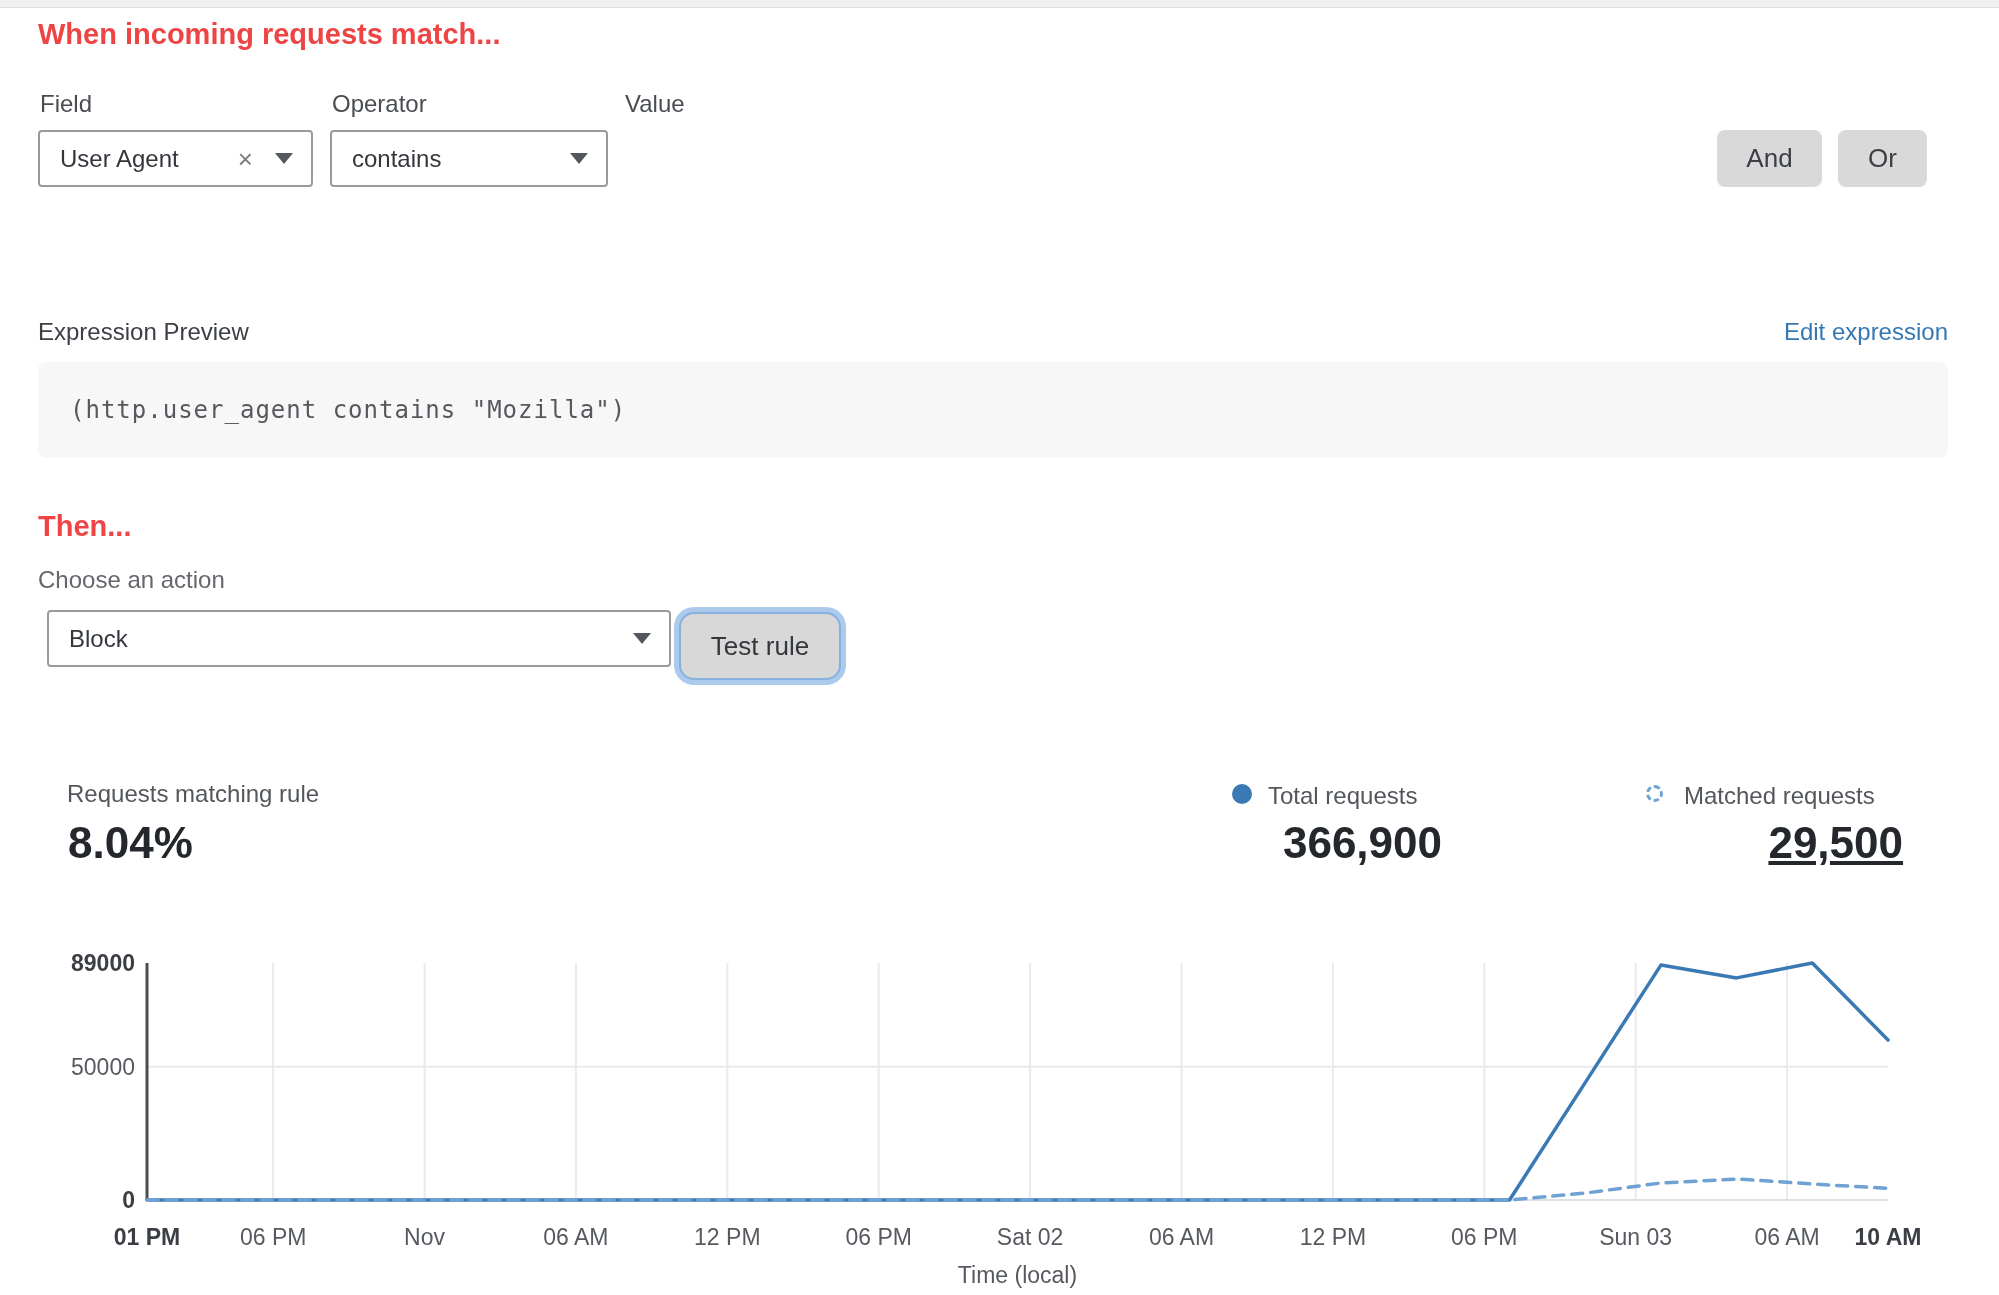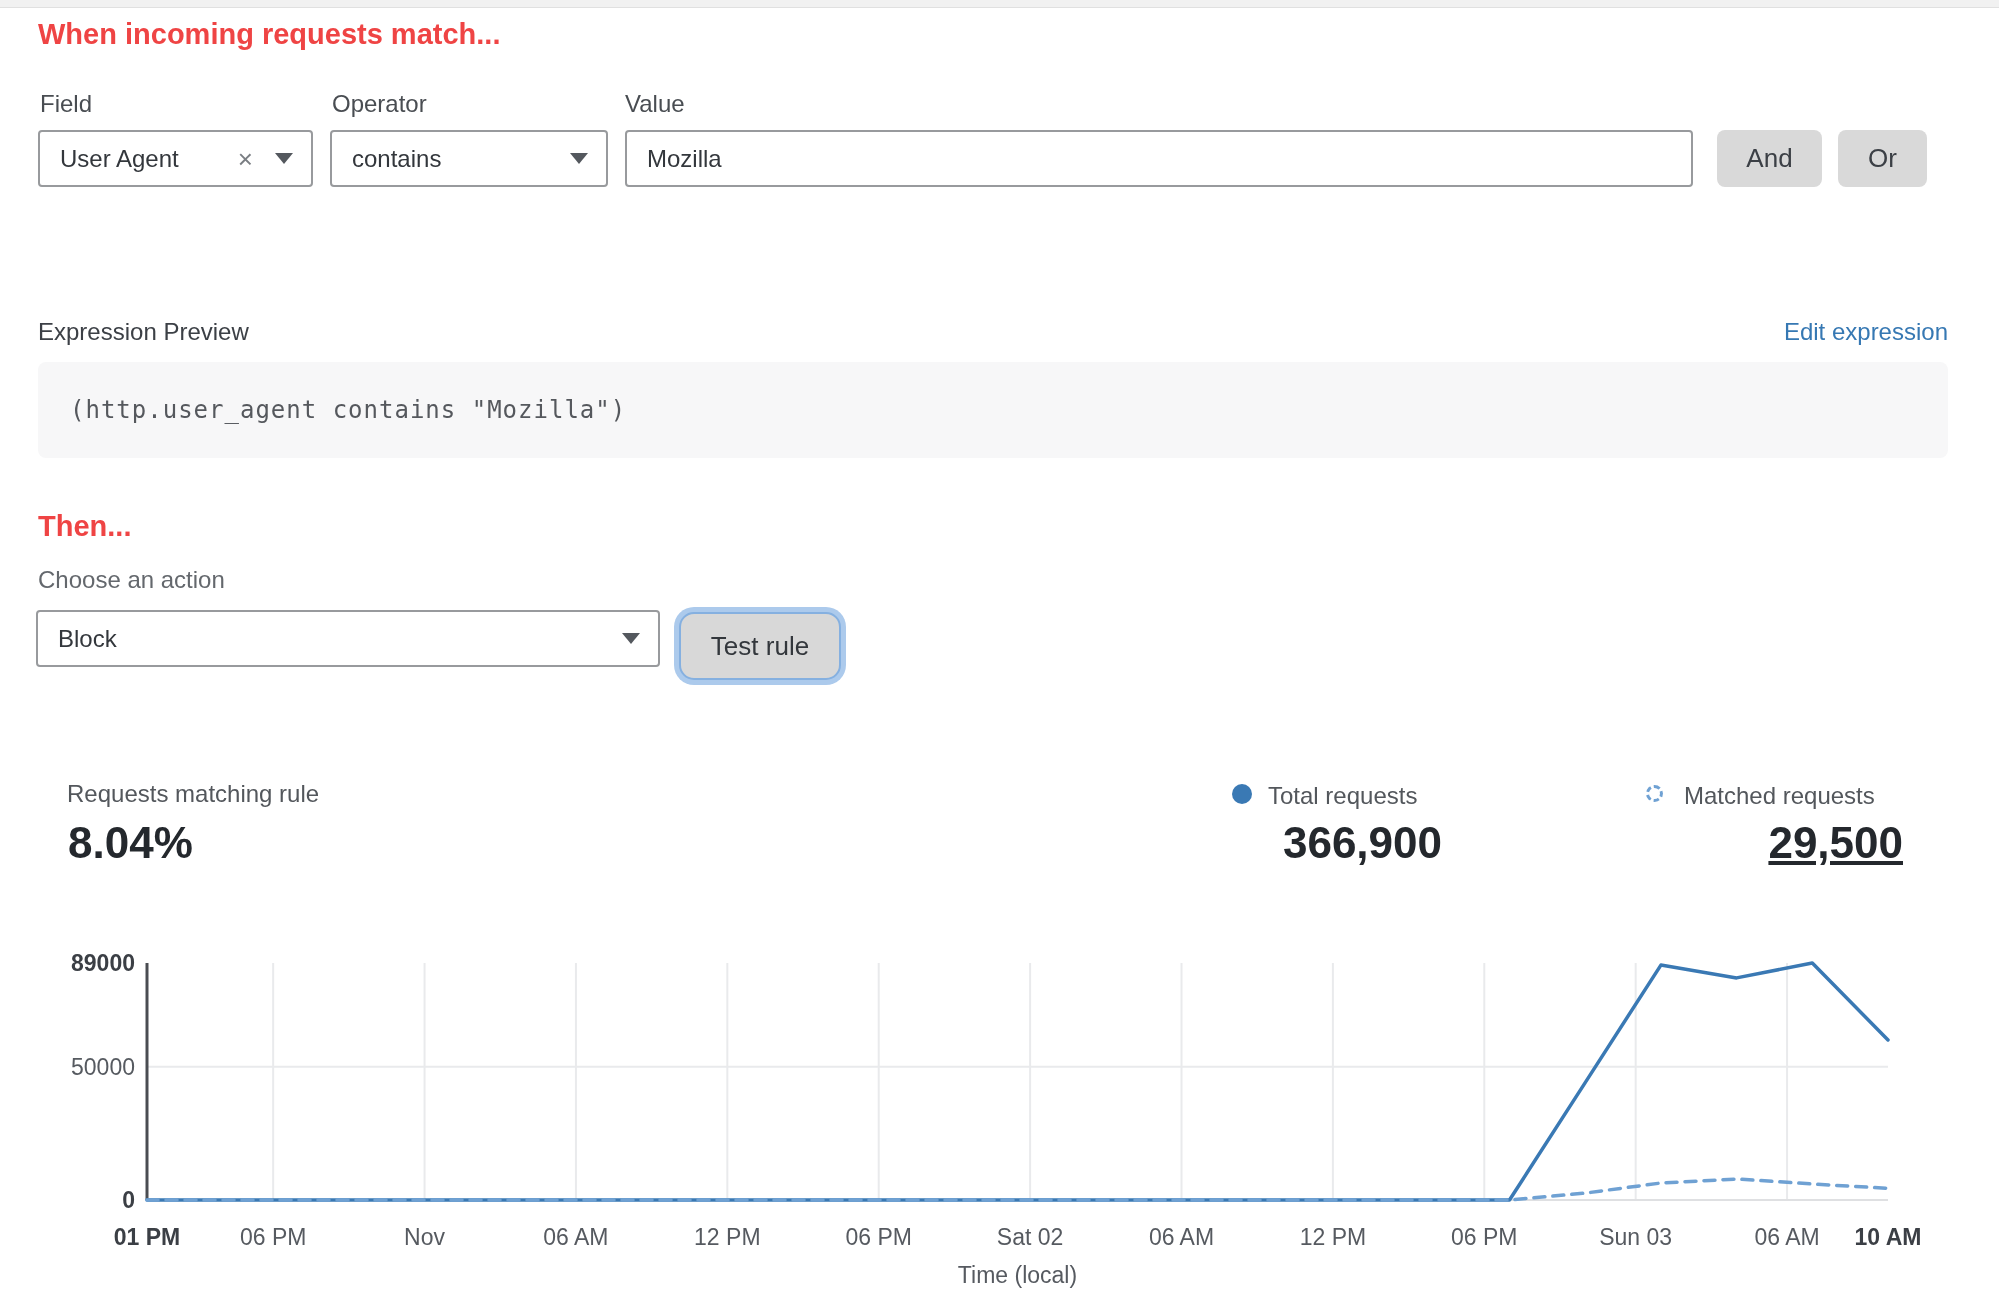--- a/index.html
+++ b/index.html
@@ -37,21 +37,21 @@
   .exp-label { position:absolute; left:38px; top:318px; font-size:24px; color:#3c4046; }
   .edit-link { position:absolute; top:318px; right:51px; font-size:24px; color:#3678b3;
     text-decoration:none; cursor:pointer; }
   .codeblock { position:absolute; left:38px; top:362px; width:1910px; height:96px;
     background:#f7f7f8; border-radius:8px; display:flex; align-items:center; }
   .codeblock code { font-family:"DejaVu Sans Mono","Liberation Mono",monospace;
     font-size:24px; color:#55585d; padding-left:32px; letter-spacing:1px; }
 
   .then-h { top:510px; }
   .choose-label { position:absolute; left:38px; top:566px; font-size:24px; color:#64686d; }
-  .action-select { top:610px !important; left:36px; width:624px; }
+  .action-select { top:610px !important; left:47px; width:624px; }
   .testrule {
     position:absolute; left:679px; top:612px; width:162px; height:68px;
     background:#d8d8d8; border:2px solid #85b0e0; border-radius:15px;
     box-shadow:0 0 0 5px #accaec; font-size:26px; color:#33373c; font-family:inherit;
     cursor:pointer;
   }
 
   .stat-label { position:absolute; font-size:24px; color:#53575c; }
   .stat-value { position:absolute; font-size:44px; font-weight:700; color:#24282d; }
   .legend-dot { position:absolute; width:20px; height:20px; border-radius:50%; background:#3a79b4; }
@@ -115,21 +115,20 @@
     <span class="sel-text">User Agent</span>
     <span class="x-icon">×</span>
     <span class="chev"></span>
   </div>
 
   <div class="select" style="left:330px;width:278px;">
     <span class="sel-text">contains</span>
     <span class="chev"></span>
   </div>
 
-  <input class="textinput" style="left: 625px; width: 1068px;" value="Mozilla">
 
   <button class="pillbtn" style="left:1717px;width:105px;">And</button>
   <button class="pillbtn" style="left:1838px;width:89px;">Or</button>
 
   <div class="exp-label">Expression Preview</div>
   <a class="edit-link">Edit expression</a>
   <div class="codeblock">
     <code>(http.user_agent contains "Mozilla")</code>
   </div>
 

